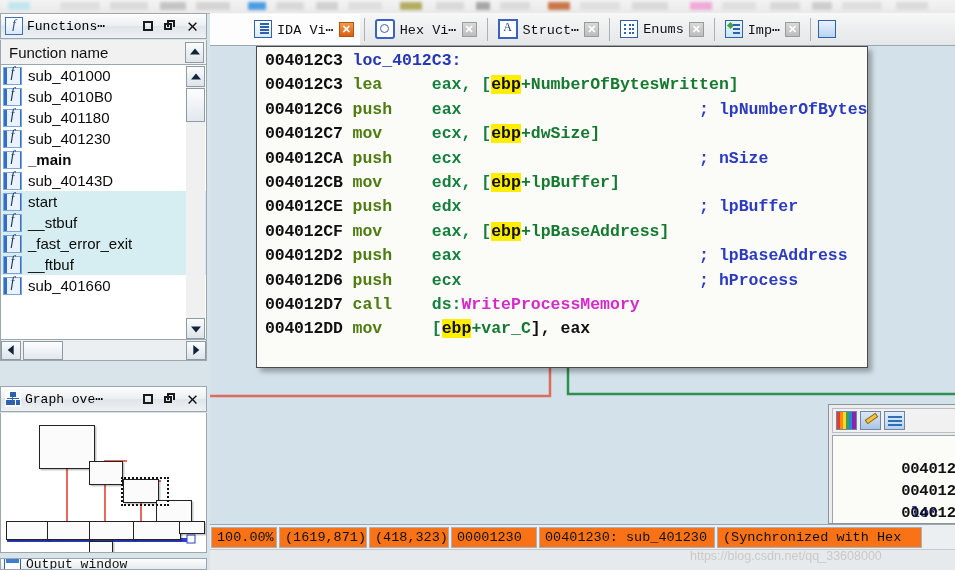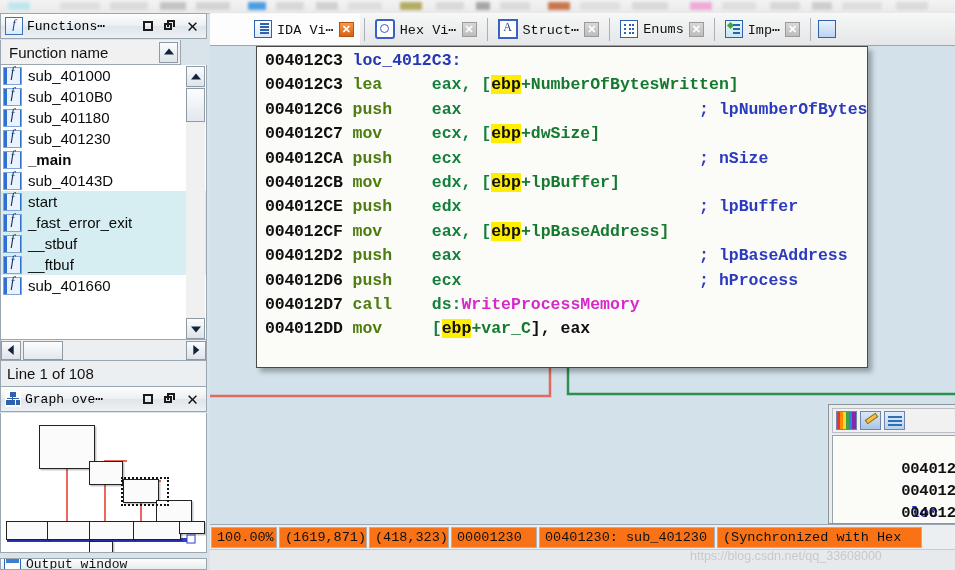--- a/index.html
+++ b/index.html
@@ -44,21 +44,21 @@
   .icn{width:16px;height:16px;margin-left:4px;position:relative;flex:0 0 16px;}
   .icn-f{background:linear-gradient(to bottom,#ffffff,#dbe9fb);border:1px solid #3f6fb4;}
   .icn-f::after{content:"f";position:absolute;left:0;right:0;top:-2px;text-align:center;
      font-family:"Liberation Serif",serif;font-style:italic;font-size:13px;color:#24477f;}
   .icn-graph{background:#fff;}
   .icn-graph .gb{position:absolute;background:#2f62ad;}
 
   
   #functions-panel{position:absolute;left:0;top:13px;width:207px;height:370px;}
   #fn-header{
-    position:absolute;left:0;top:27px;width:181px;height:25px;
+    position:absolute;left:0;top:27px;width:207px;height:25px;
     background:#f1f1f1;border:1px solid #9aa7b0;border-top:none;box-sizing:border-box;
     display:flex;align-items:center;
   }
   #fn-header .hdrtxt{font-size:15px;color:#111;margin-left:8px;}
   #fn-header .hdr-scroll-up{
     margin-left:auto;width:19px;height:21px;margin-right:2px;
     background:linear-gradient(to bottom,#fbfcfd,#dde4ea);
     border:1px solid #8e9aa4;position:relative;box-sizing:border-box;
   }
   .tri-up::after{content:"";position:absolute;left:50%;top:50%;transform:translate(-50%,-60%);
@@ -274,25 +274,25 @@
         <div class="fn-row">
        <span class="fbadge"></span>
        <span class="fname">sub_40143D</span>
      </div>
         <div class="fn-row hl">
        <span class="fbadge"></span>
        <span class="fname">start</span>
      </div>
         <div class="fn-row hl">
        <span class="fbadge"></span>
+       <span class="fname">__stbuf</span>
+     </div>
+        <div class="fn-row hl">
+       <span class="fbadge"></span>
        <span class="fname">_fast_error_exit</span>
-     </div>
-        <div class="fn-row hl">
-       <span class="fbadge"></span>
-       <span class="fname">__stbuf</span>
      </div>
         <div class="fn-row hl">
        <span class="fbadge"></span>
        <span class="fname">__ftbuf</span>
      </div>
         <div class="fn-row">
        <span class="fbadge"></span>
        <span class="fname">sub_401660</span>
      </div>
       </div>
@@ -302,23 +302,20 @@
       <div class="sbtn bot tri-dn"></div>
     </div>
   </div>
 
   <div id="fn-hscroll">
     <div class="sbtn tri-lf"></div>
     <div class="hthumb"></div>
     <div class="sbtn rt tri-rt"></div>
   </div>
 
-  <div id="fn-status">
-    <span>Line 1 of 108</span>
-  </div>
 </div>
 
 <div id="graph-ov-panel">
   <div class="panel-title" style="left:0;top:0;width:207px;">
     <span class="icn icn-graph">
       <span class="gb" style="left:5px;top:1px;width:6px;height:5px;"></span>
       <span class="gb" style="left:1px;top:9px;width:5px;height:5px;"></span>
       <span class="gb" style="left:6px;top:9px;width:4px;height:5px;"></span>
       <span class="gb" style="left:11px;top:9px;width:4px;height:5px;"></span>
       <span class="gb" style="left:2px;top:7px;width:12px;height:1px;"></span>

